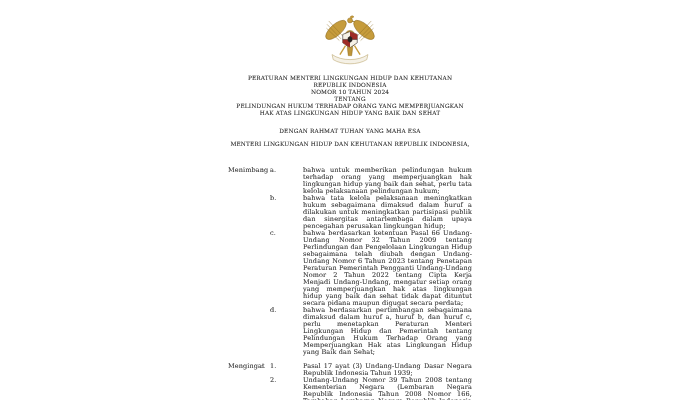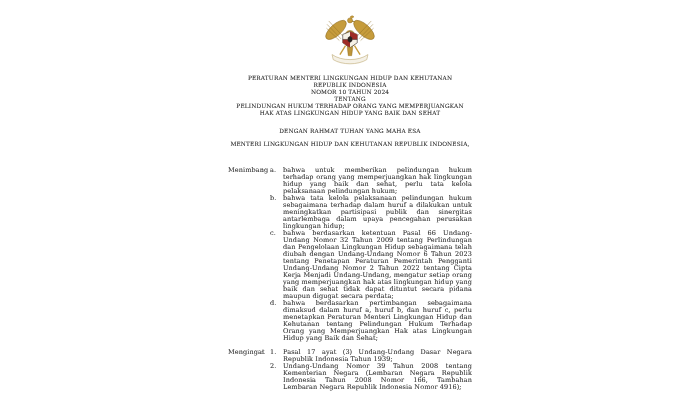--- a/index.html
+++ b/index.html
@@ -88,20 +88,21 @@
     display: flex;
     align-items: flex-start;
   }
   .item-marker {
     width: 13px;
     flex-shrink: 0;
   }
   .item-text {
     flex: 1;
     text-align: justify;
+    margin-left: 20px;
   }
 </style>
 </head>
 <body>
 
 <div class="page">
 
   <div class="emblem">
     <svg viewBox="0 0 100 96" width="56" height="56" aria-hidden="true">
 
@@ -155,29 +156,29 @@
     <div class="section">
       <div class="section-label">Menimbang</div>
       <div class="section-colon">:</div>
       <div class="items">
         <div class="item">
           <div class="item-marker">a.</div>
           <div class="item-text">bahwa untuk memberikan pelindungan hukum terhadap orang yang memperjuangkan hak lingkungan hidup yang baik dan sehat, perlu tata kelola pelaksanaan pelindungan hukum;</div>
         </div>
         <div class="item">
           <div class="item-marker">b.</div>
-          <div class="item-text">bahwa tata kelola pelaksanaan pelindungan hukum sebagaimana terhadap dalam huruf a dilakukan untuk meningkatkan partisipasi publik dan sinergitas antarlembaga dalam upaya pencegahan perusakan lingkungan hidup;</div>
+          <div class="item-text">bahwa tata kelola pelaksanaan meningkatkan hukum sebagaimana dimaksud dalam huruf a dilakukan untuk meningkatkan partisipasi publik dan sinergitas antarlembaga dalam upaya pencegahan perusakan lingkungan hidup;</div>
         </div>
         <div class="item">
           <div class="item-marker">c.</div>
           <div class="item-text">bahwa berdasarkan ketentuan Pasal 66 Undang-Undang Nomor 32 Tahun 2009 tentang Perlindungan dan Pengelolaan Lingkungan Hidup sebagaimana telah diubah dengan Undang-Undang Nomor 6 Tahun 2023 tentang Penetapan Peraturan Pemerintah Pengganti Undang-Undang Nomor 2 Tahun 2022 tentang Cipta Kerja Menjadi Undang-Undang, mengatur setiap orang yang memperjuangkan hak atas lingkungan hidup yang baik dan sehat tidak dapat dituntut secara pidana maupun digugat secara perdata;</div>
         </div>
         <div class="item">
           <div class="item-marker">d.</div>
-          <div class="item-text">bahwa berdasarkan pertimbangan sebagaimana dimaksud dalam huruf a, huruf b, dan huruf c, perlu menetapkan Peraturan Menteri Lingkungan Hidup dan Kehutanan tentang Pelindungan Hukum Terhadap Orang yang Memperjuangkan Hak atas Lingkungan Hidup yang Baik dan Sehat;</div>
+          <div class="item-text">bahwa berdasarkan pertimbangan sebagaimana dimaksud dalam huruf a, huruf b, dan huruf c, perlu menetapkan Peraturan Menteri Lingkungan Hidup dan Pemerintah tentang Pelindungan Hukum Terhadap Orang yang Memperjuangkan Hak atas Lingkungan Hidup yang Baik dan Sehat;</div>
         </div>
       </div>
     </div>
 
     <div class="section">
       <div class="section-label">Mengingat</div>
       <div class="section-colon">:</div>
       <div class="items">
         <div class="item">
           <div class="item-marker">1.</div>

